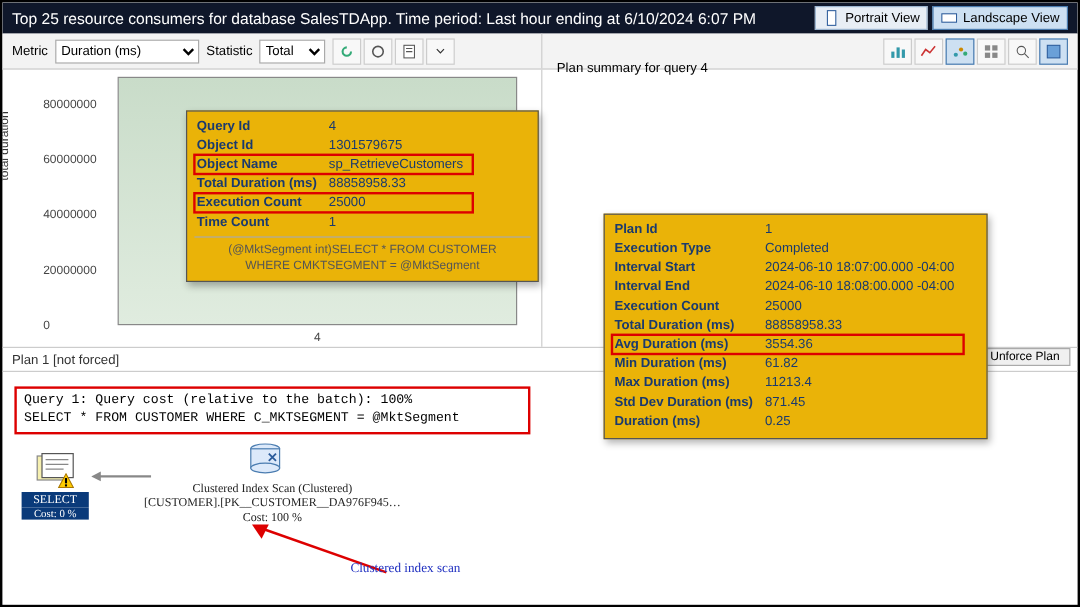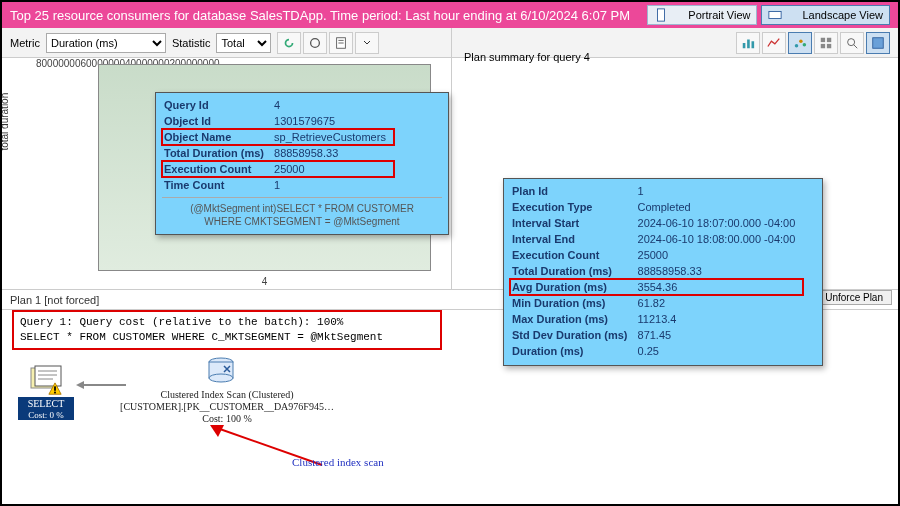--- a/index.html
+++ b/index.html
@@ -1,66 +1,66 @@
 <!DOCTYPE html>
 <html><head>
 <meta charset="utf-8">
 <style>
   * { box-sizing: border-box; margin: 0; padding: 0; }
   body { font-family: "Segoe UI", Tahoma, sans-serif; font-size: 11px; background: #fff; width: 900px; height: 506px; overflow: hidden; border: 2px solid #000; position: relative; color: #000; }
-  .titlebar { background: #ec4899; color: #fff; height: 26px; display: flex; align-items: center; padding: 0 8px; font-size: 13px; justify-content: space-between; }
+  .titlebar { background: #0f172a; color: #fff; height: 26px; display: flex; align-items: center; padding: 0 8px; font-size: 13px; justify-content: space-between; }
   .titlebar-right { display: flex; gap: 4px; }
-  .view-btn { background: #e8eef5; color: #000; border: 1px solid #9db6d0; font-size: 11px; padding: 2px 6px; display: flex; align-items: center; gap: 20px; cursor: pointer; }
+  .view-btn { background: #e8eef5; color: #000; border: 1px solid #9db6d0; font-size: 11px; padding: 2px 6px; display: flex; align-items: center; gap: 4px; cursor: pointer; }
   .view-btn.active { background: #cde0f2; border-color: #4a7cb0; }
   .view-btn svg { width: 14px; height: 14px; }
 
   .toolbar { height: 30px; border-bottom: 1px solid #ccc; display: flex; align-items: flex-end; background: #f3f3f3; }
   .toolbar-left { flex: 0 0 450px; display: flex; align-items: center; gap: 6px; padding: 0 8px; border-right: 1px solid #ccc; height: 100%; }
   .toolbar-right { flex: 1; display: flex; align-items: center; justify-content: space-between; padding: 0 8px; height: 100%; }
   .toolbar label { font-size: 11px; }
   .toolbar select { font-size: 11px; border: 1px solid #aaa; height: 20px; background: #fff; }
   .toolbar .sel-metric { width: 120px; }
   .toolbar .sel-stat { width: 55px; }
   .icon-btn { width: 24px; height: 22px; border: 1px solid #ccc; background: #f8f8f8; display: flex; align-items: center; justify-content: center; cursor: pointer; }
   .icon-btn.active { border-color: #4a7cb0; background: #cde0f2; }
   .icon-row { display: flex; gap: 2px; }
 
   .main { display: flex; height: 232px; border-bottom: 1px solid #ccc; }
   .chart-pane { width: 450px; position: relative; border-right: 1px solid #ccc; padding: 6px; }
   .vlabel { position: absolute; left: 2px; top: 50%; transform: rotate(-90deg) translateX(50%); transform-origin: left center; font-size: 10px; white-space: nowrap; color: #333; }
-  .yaxis-ticks { position: absolute; left: 34px; top: 0; bottom: 12px; width: 58px; display: flex; justify-content: space-between; font-size: 10px; color: #444; text-align: left; }
+  .yaxis-ticks { position: absolute; left: 34px; top: 24px; bottom: 12px; width: 58px; display: flex; flex-direction: column; justify-content: space-between; font-size: 10px; color: #444; text-align: left; }
   .bar-chart { position: absolute; left: 96px; top: 6px; right: 20px; bottom: 18px; border: 1px solid #888; background: linear-gradient(#c9dcc9,#e0ecdf); }
   .xaxis { position: absolute; left: 96px; right: 20px; bottom: 2px; text-align: center; font-size: 10px; color: #444; }
 
   .plan-summary { flex: 1; position: relative; padding: 6px; }
   .plan-chart-area { position: absolute; left: 26px; top: 24px; right: 80px; bottom: 10px; }
   .plan-chart { position: absolute; left: 60px; top: 0; right: 0; bottom: 14px; border: 1px solid #888; background: #fff; }
   .plan-marker { position: absolute; right: -8px; bottom: -8px; width: 16px; height: 16px; border-radius: 50%; background: #6bb3f0; border: 1px solid #2a7cc7; }
   .plan-id-legend { position: absolute; right: 8px; top: 66px; border: 1px solid #999; padding: 4px 6px; font-size: 10px; background: #fff; }
   .legend-dot { display: inline-block; width: 10px; height: 10px; border-radius: 50%; background: #2a7cc7; border: 2px solid #2a7cc7; margin-right: 3px; vertical-align: middle; }
 
   
-  .info-table { position: absolute; background: #7dd3fc; border: 1px solid #555; box-shadow: 2px 3px 6px rgba(0,0,0,0.3); font-size: 11px; padding: 4px 6px 6px; z-index: 20; }
+  .info-table { position: absolute; background: #eab308; border: 1px solid #555; box-shadow: 2px 3px 6px rgba(0,0,0,0.3); font-size: 11px; padding: 4px 6px 6px; z-index: 20; }
   .info-table table { border-collapse: collapse; }
   .info-table td { padding: 2px 8px 2px 2px; white-space: nowrap; }
   .info-table td.k { font-weight: 600; color: #1a3a6e; }
   .info-table td.v { color: #1a3a6e; }
   .info-table .hl { outline: 2px solid #d00; outline-offset: -1px; }
   .info-table .footer-sql { border-top: 1px solid #aaa; margin-top: 4px; padding-top: 4px; text-align: center; color: #555; font-size: 10px; line-height: 1.3; }
 
   .tooltip1 { left: 153px; top: 90px; width: 294px; }
   .tooltip2 { left: 501px; top: 176px; width: 320px; }
 
   
   .plan-section { position: absolute; left: 0; right: 0; top: 288px; bottom: 0; }
   .plan-header { height: 20px; border-bottom: 1px solid #ccc; padding: 2px 8px; font-size: 11px; color: #333; display: flex; align-items: center; }
   .plan-actions { position: absolute; right: 6px; top: 0; display: flex; gap: 4px; }
   .plan-btn { border: 1px solid #aaa; background: #f0f0f0; font-size: 10px; padding: 1px 8px; cursor: pointer; }
 
-  .query-cost-box { margin: 0 10px 4px 10px; border: 2px solid #d00; padding: 3px 6px; font-family: "Courier New", monospace; font-size: 11px; color: #000; width: 430px; line-height: 1.35; }
+  .query-cost-box { margin: 12px 10px 4px 10px; border: 2px solid #d00; padding: 3px 6px; font-family: "Courier New", monospace; font-size: 11px; color: #000; width: 430px; line-height: 1.35; }
 
   .plan-diagram { position: relative; margin: 6px 10px; height: 120px; font-family: "Courier New", monospace; font-size: 10px; }
   .op-node { position: absolute; text-align: center; }
   .op-icon { width: 34px; height: 30px; margin: 0 auto; }
   .op-select { left: 6px; top: 8px; width: 56px; }
   .op-select .lbl { background: #0a3a7a; color: #fff; font-family: "Segoe UI"; font-size: 10px; padding: 1px 2px; }
   .op-select .cost { background: #0a3a7a; color: #fff; font-family: "Segoe UI"; font-size: 9px; padding: 0 2px; }
   .op-scan { left: 100px; top: 0; width: 230px; text-align: left; }
   .op-scan .desc { color: #222; text-align: center; font-family: "Segoe UI"; font-size: 10px; line-height: 1.2; }
   .warn-overlay { position: absolute; left: 30px; top: 18px; width: 14px; height: 14px; }

